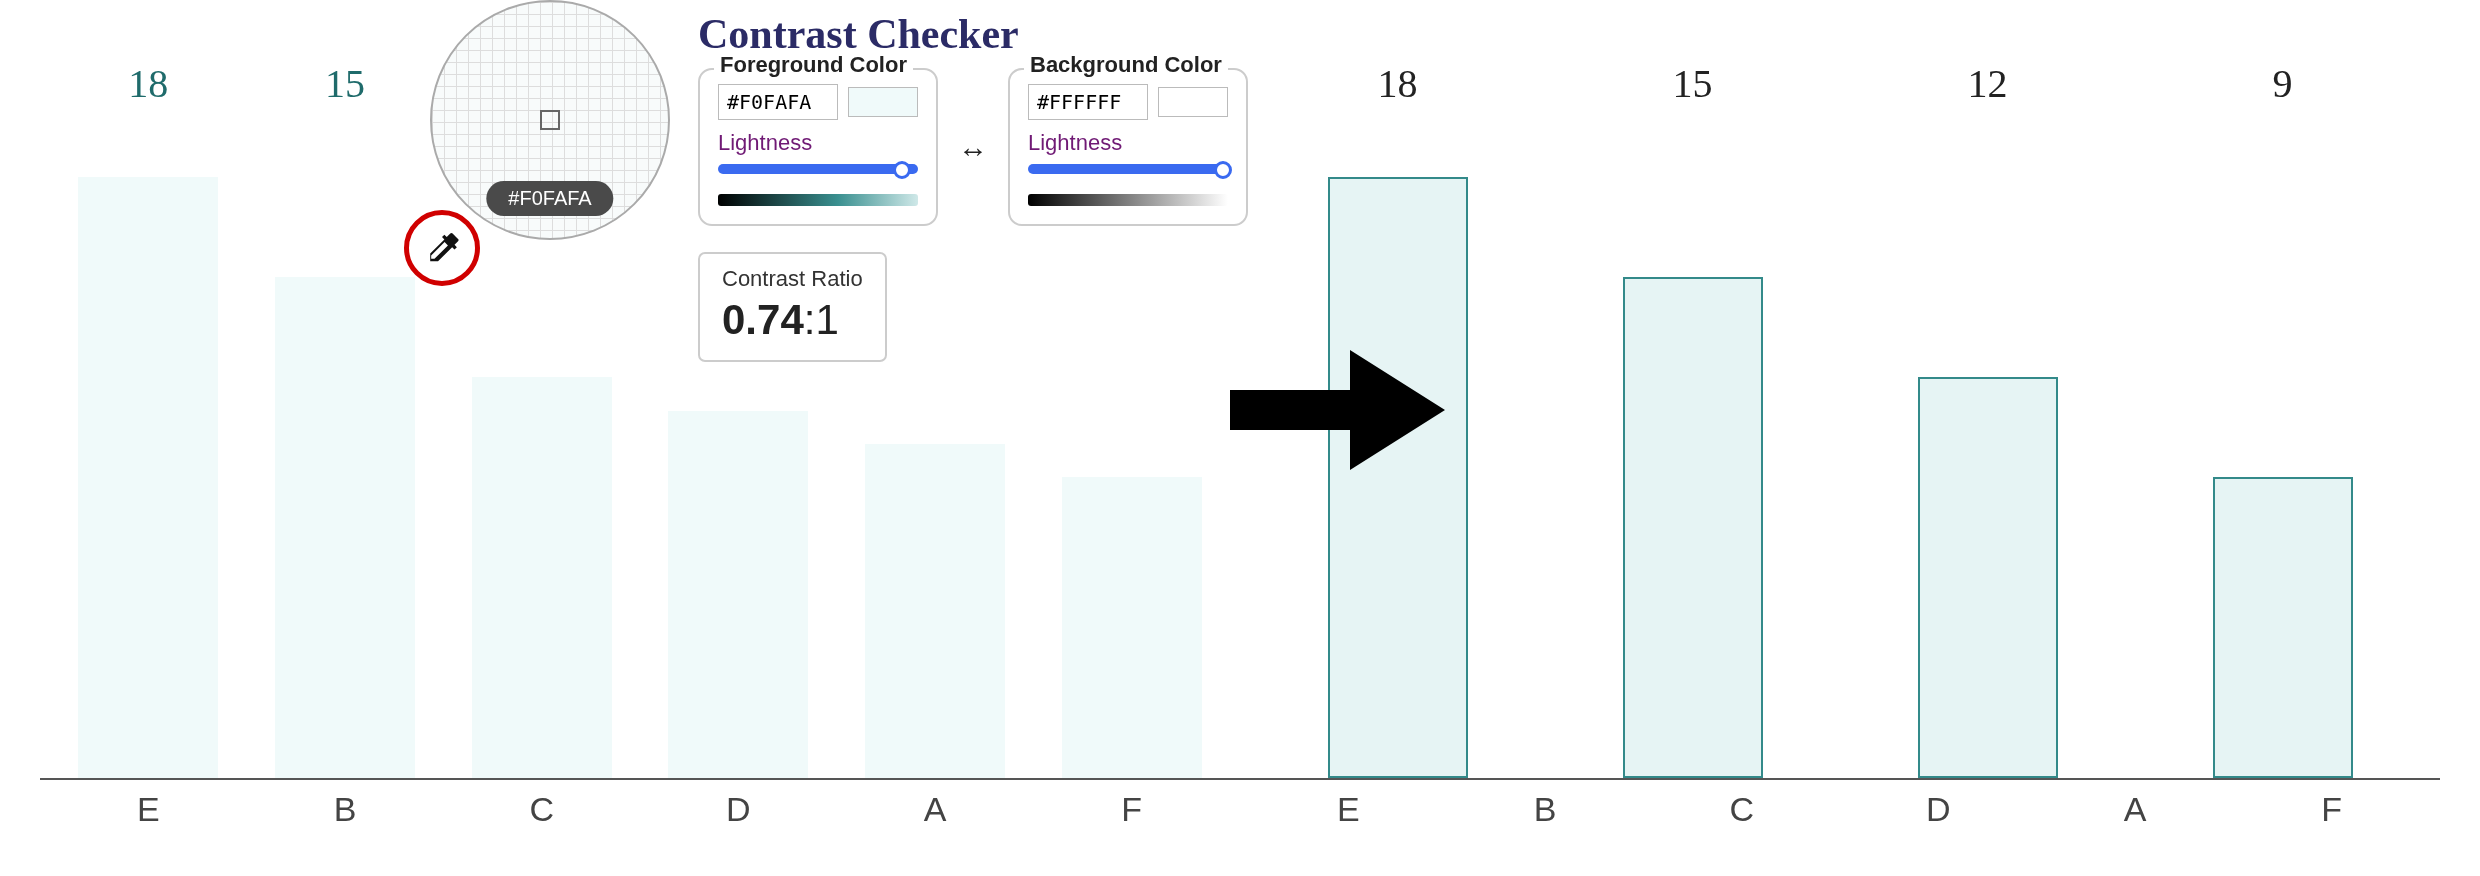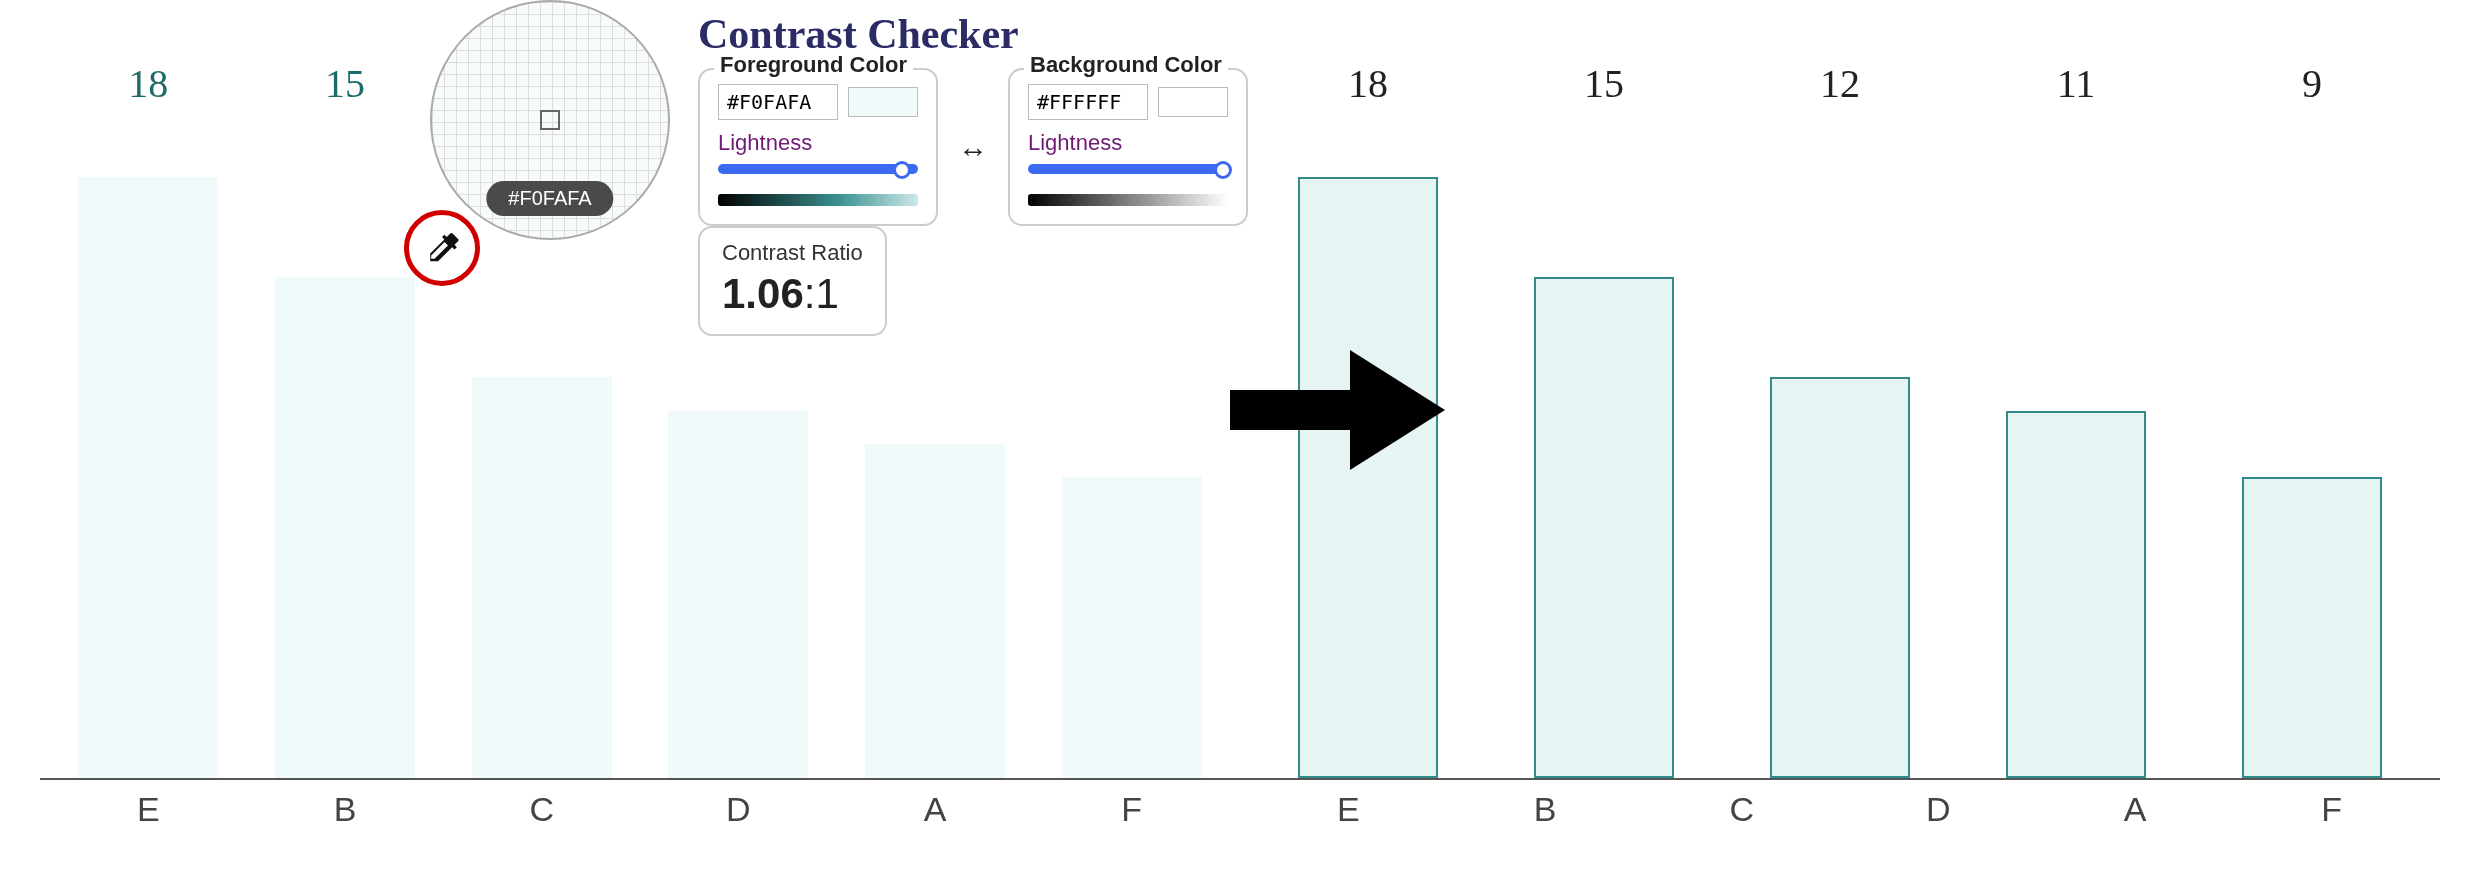--- a/index.html
+++ b/index.html
@@ -229,22 +229,23 @@
     border-radius: 3px;
   }
   .gradbar.gray { background: linear-gradient(90deg, #000, #fff); }
 
   .between-arrow {
     font-size: 30px;
     color: #222;
   }
 
   .ratio-card {
+    margin-top: 26px;
     border: 2px solid #ccc;
-    border-radius: 14px;
+    border-radius: 7px;
     padding: 12px 22px 16px 22px;
     display: inline-block;
     background: #fff;
   }
   .ratio-card .lbl {
     font-size: 22px;
     color: #333;
     margin-bottom: 4px;
   }
   .ratio-card .val {
@@ -313,24 +314,20 @@
           </div>
           <div class="bar-wrap">
             <div class="bar-val">15</div>
             <div class="bar" style="height: 501px;"></div>
           </div>
           <div class="bar-wrap">
             <div class="bar-val">12</div>
             <div class="bar" style="height: 400.8px;"></div>
           </div>
           <div class="bar-wrap">
-            <div class="bar-val">11</div>
-            <div class="bar" style="height: 367.4px;"></div>
-          </div>
-          <div class="bar-wrap">
             <div class="bar-val">9</div>
             <div class="bar" style="height: 300.6px;"></div>
           </div>
         </div>
     </div>
     <div class="xcats" id="xcats-right">
         <div class="xcat">E</div>
         <div class="xcat">B</div>
         <div class="xcat">C</div>
         <div class="xcat">D</div>
@@ -388,20 +385,20 @@
             <div class="track"></div>
             <div class="thumb" style="left:calc(100% - 14px)"></div>
           </div>
           <div class="gradbar gray"></div>
         </div>
       </div>
 
       <div class="ratio-card">
         <div class="lbl">Contrast Ratio</div>
         <div class="val">
-          <b>1.06</b><span>:1</span>
+          <b>0.74</b><span>:1</span>
         </div>
       </div>
 
     </div>
   </div>
 
 </div>
 
 </body></html>

